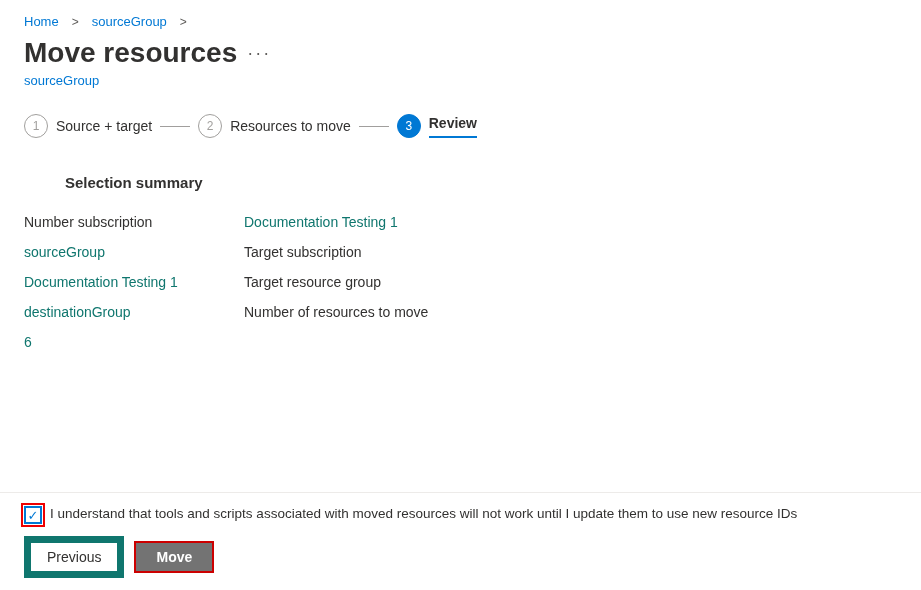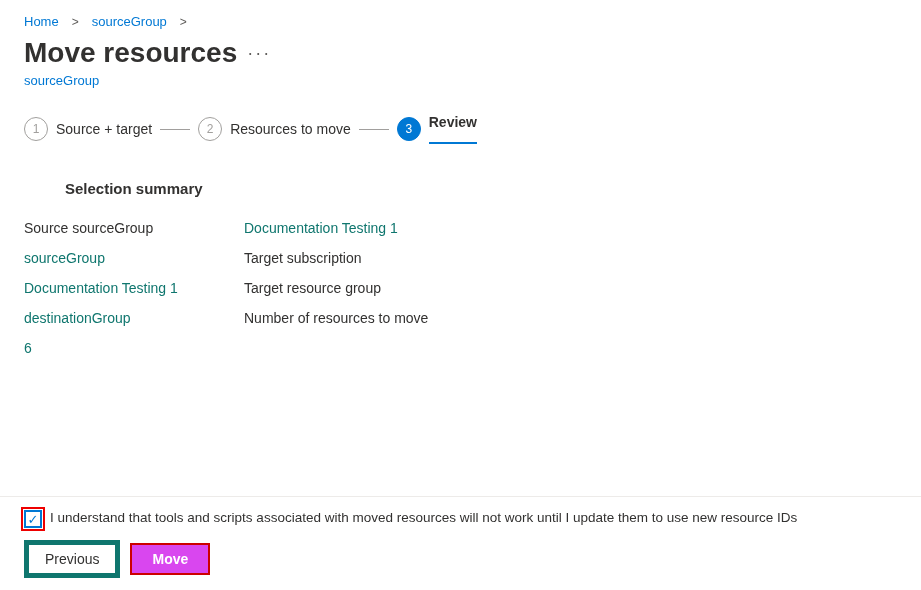--- a/index.html
+++ b/index.html
@@ -83,21 +83,21 @@
       color: #fff;
     }
     .step-label {
       font-size: 14px;
       color: #323130;
     }
     .step.current .step-label {
       font-weight: 600;
       color: #323130;
       border-bottom: 2px solid #0078d4;
-      padding-bottom: 12px;
+      padding-bottom: 5px;
     }
     .step-divider {
       width: 30px;
       height: 1px;
       background: #a19f9d;
       margin: 0 8px;
     }
 
     
     .main-content {
@@ -172,32 +172,32 @@
     }
 
     .button-row {
       display: flex;
       align-items: center;
       gap: 10px;
     }
 
     .btn-previous {
       padding: 6px 16px;
-      border: 5px solid #0f766e;
+      border: 7px solid #0f766e;
       background: #fff;
       color: #323130;
       font-size: 14px;
       cursor: pointer;
       font-family: 'Segoe UI', Arial, sans-serif;
     }
 
     .btn-move {
       padding: 6px 20px;
       border: 2px solid #c00;
-      background: #d946ef;
+      background: #737373;
       color: #fff;
       font-size: 14px;
       font-weight: 600;
       cursor: pointer;
       font-family: 'Segoe UI', Arial, sans-serif;
     }
   </style>
 </head>
 <body>
 
@@ -228,21 +228,21 @@
   <div class="step current">
     <div class="step-circle active">3</div>
     <span class="step-label">Review</span>
   </div>
 </div>
 
 <div class="main-content">
   <div class="section-title">Selection summary</div>
 
   <div class="summary-table" id="summary-table">
-      <div class="summary-label">Source sourceGroup</div>
+      <div class="summary-label">Number subscription</div>
       <div class="summary-value">Documentation Testing 1</div>
       <div class="summary-value">sourceGroup</div>
       <div class="summary-label">Target subscription</div>
       <div class="summary-value">Documentation Testing 1</div>
       <div class="summary-label">Target resource group</div>
       <div class="summary-value">destinationGroup</div>
       <div class="summary-label">Number of resources to move</div>
       <div class="summary-value">6</div>
     </div>
 </div>

